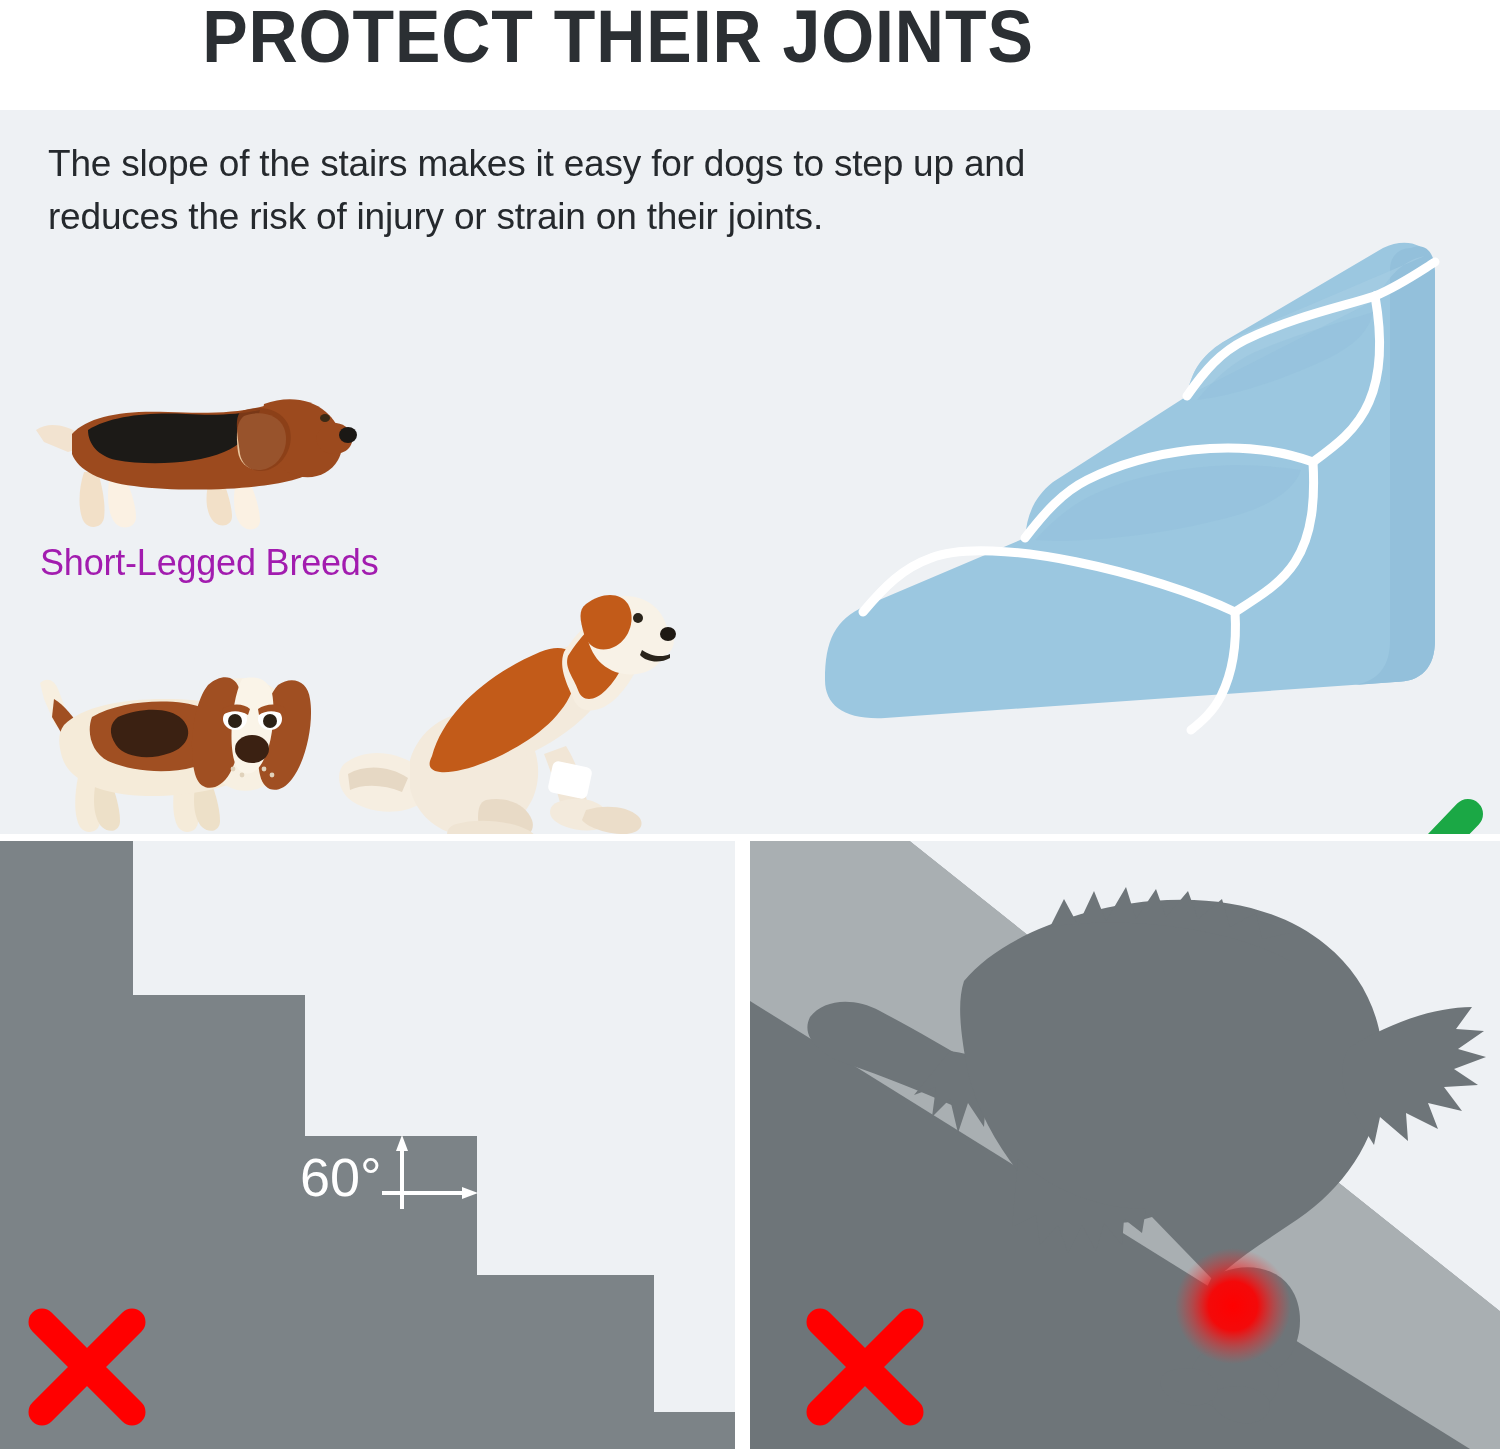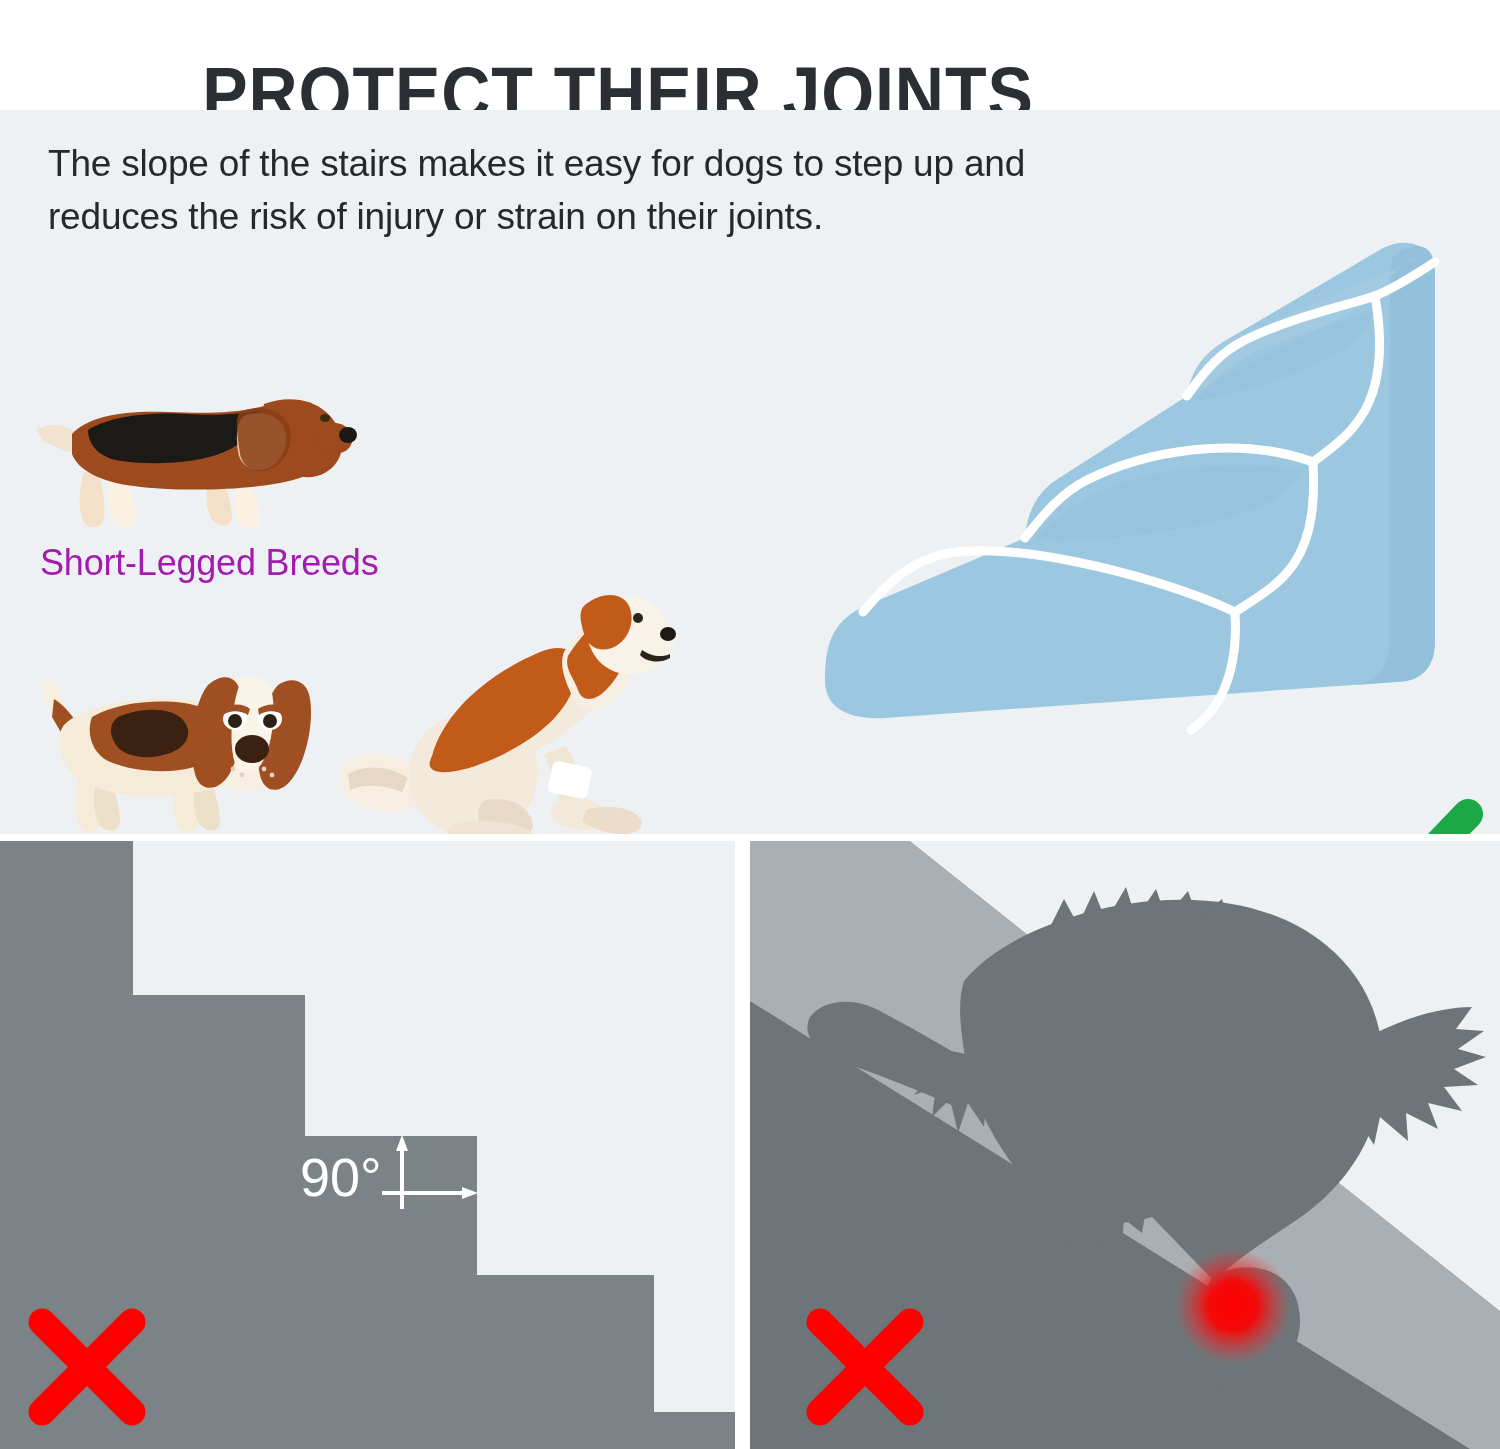--- a/index.html
+++ b/index.html
@@ -23,24 +23,22 @@
   }
 
   
   .title-bar {
     position: absolute;
     left: 0;
     top: 0;
     width: 1236px;
     height: 108px;
     display: flex;
-    align-items: center;
     justify-content: center;
     background: #ffffff;
-    margin-top: 40px;
   }
   .title-text {
     font-family: "Liberation Sans Narrow", "Liberation Sans", sans-serif;
     font-weight: bold;
     font-size: 74px;
     letter-spacing: 1px;
     color: #2b2f33;
     transform: scaleX(0.92);
     transform-origin: center;
     white-space: nowrap;
@@ -338,21 +336,21 @@
 
         <line x1="402" y1="300" x2="402" y2="368"></line>
 
         <line x1="382" y1="352" x2="465" y2="352"></line>
       </g>
       <polygon points="402,294 396,310 408,310" fill="#FFFFFF"></polygon>
       <polygon points="478,352 462,346 462,358" fill="#FFFFFF"></polygon>
     </svg>
 
   </div>
-  <div class="deg-label">90°</div>
+  <div class="deg-label">60°</div>
 
   <div class="mark-x" id="x-left">
     <svg viewBox="0 0 130 130" width="130" height="130">
       <path d="M20 20 L110 110 M110 20 L20 110" stroke="#FF0000" stroke-width="27" stroke-linecap="round" fill="none"></path>
     </svg>
   </div>
 
   <div class="panel-br">
     <svg class="fill" viewBox="0 0 750 608" width="750" height="608">
       <rect x="0" y="0" width="750" height="608" fill="#EEF1F4"></rect>

